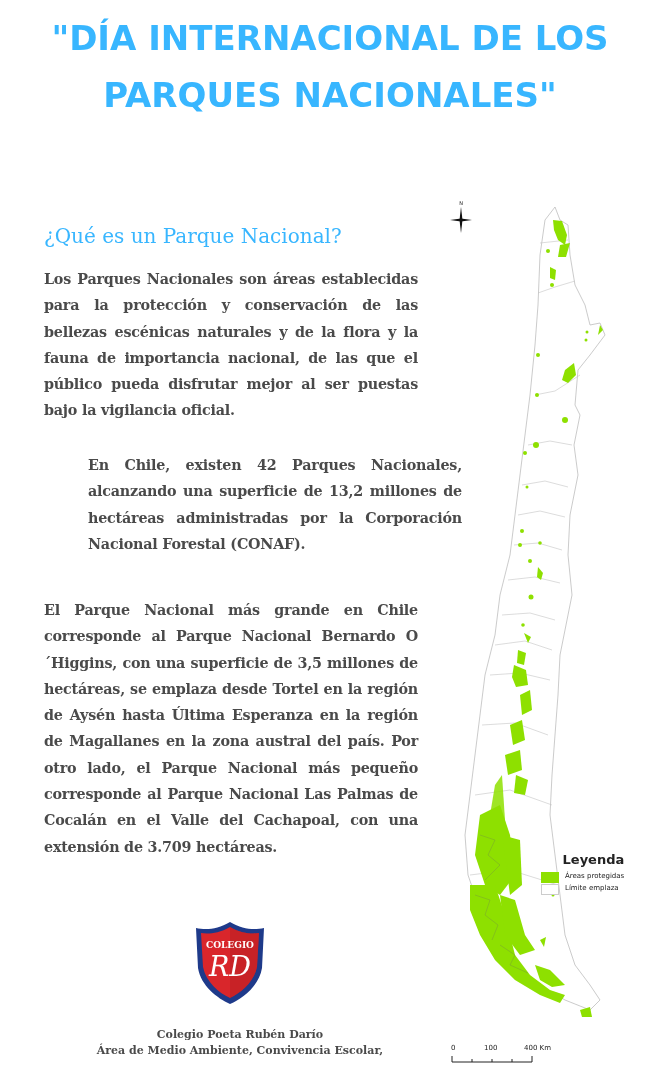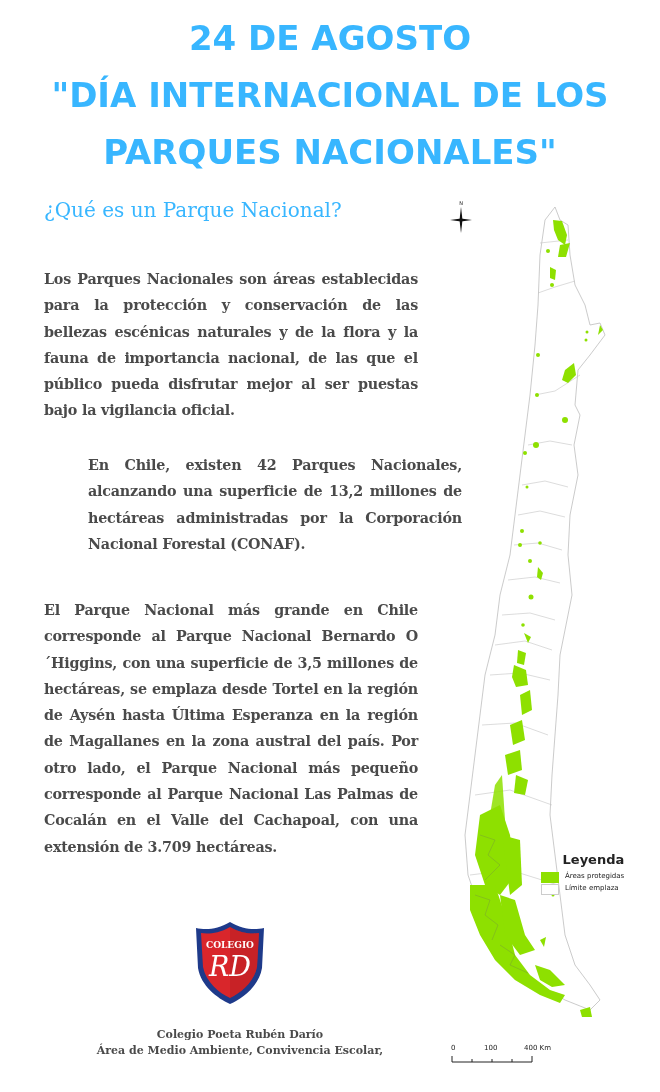--- a/index.html
+++ b/index.html
@@ -7,21 +7,21 @@
     width: 660px; height: 1092px; background: #ffffff; position: relative; overflow: hidden;
     font-family: "DejaVu Serif", serif;
   }
   .title {
     position: absolute; left: 0; top: 10px; width: 660px; text-align: center;
     color: #38b6ff; font-family: "DejaVu Sans", sans-serif; font-weight: bold;
     font-size: 34px; line-height: 57px; letter-spacing: 0px;
   }
   .title div { white-space: nowrap; }
   .subtitle {
-    position: absolute; left: 44px; top: 198px; color: #38b6ff;
+    position: absolute; left: 44px; top: 224px; color: #38b6ff;
     font-family: "DejaVu Serif", serif; font-size: 20px; font-weight: normal; white-space: nowrap;
   }
   .para {
     position: absolute; left: 44px; width: 374px; color: #4a4a4a;
     font-family: "DejaVu Serif", serif; font-size: 14.3px; font-weight: bold;
     line-height: 26.3px; text-align: justify; letter-spacing: -0.2px;
   }
   #p1 { top: 266px; }
   #p2 { top: 452px; margin-left: 44px; }
   #p3 { top: 581px; margin-top: 16px; }
@@ -40,21 +40,20 @@
   .legend .row { display: flex; height: 12px; }
   .legend .sw { width: 16px; height: 9px; margin-right: 6px; border: 1px solid #ccc; }
   .scale {
     position: absolute; left: 451px; top: 1044px; font-family: "DejaVu Sans", sans-serif; font-size: 7px; color: #222;
   }
 </style>
 </head>
 <body>
 
 <div class="title">
-  <div>24 DE AGOSTO</div>
   <div>"DÍA INTERNACIONAL DE LOS</div>
   <div>PARQUES NACIONALES"</div>
 </div>
 
 <div class="subtitle">¿Qué es un Parque Nacional?</div>
 
 <div class="para" id="p1">Los Parques Nacionales son áreas establecidas para la protección y conservación de las bellezas escénicas naturales y de la flora y la fauna de importancia nacional, de las que el público pueda disfrutar mejor al ser puestas bajo la vigilancia oficial.</div>
 <div class="para" id="p2">En Chile, existen 42 Parques Nacionales, alcanzando una superficie de 13,2 millones de hectáreas administradas por la Corporación Nacional Forestal (CONAF).</div>
 <div class="para" id="p3">El Parque Nacional más grande en Chile corresponde al Parque Nacional Bernardo O ´Higgins, con una superficie de 3,5 millones de hectáreas, se emplaza desde Tortel en la región de Aysén hasta Última Esperanza en la región de Magallanes en la zona austral del país. Por otro lado, el Parque Nacional más pequeño corresponde al Parque Nacional Las Palmas de Cocalán en el Valle del Cachapoal, con una extensión de 3.709 hectáreas.</div>
 

